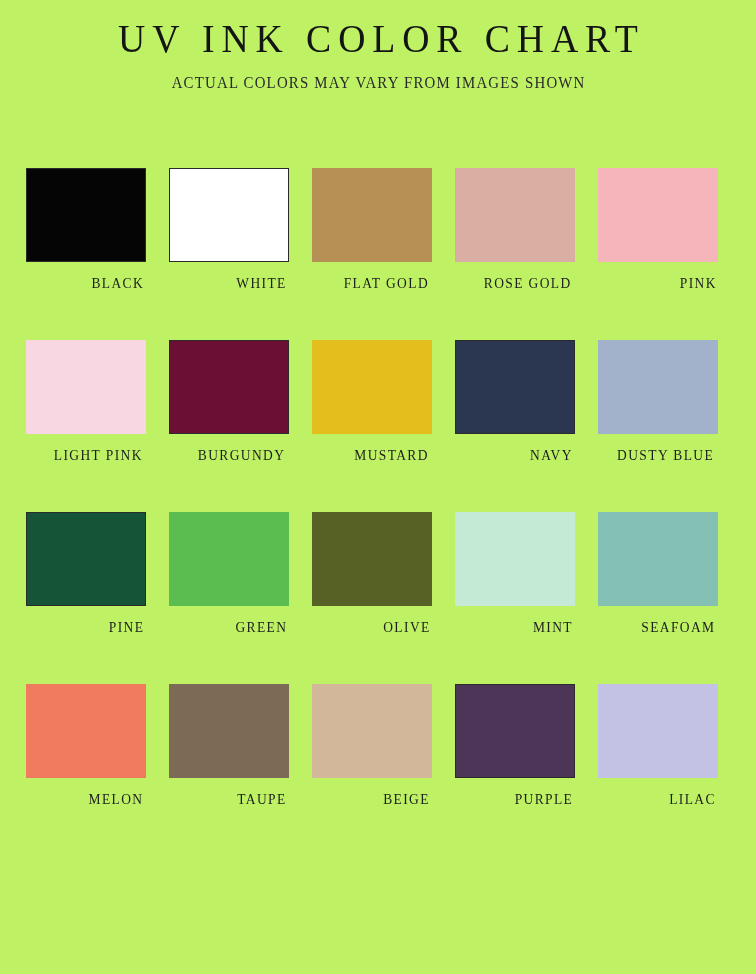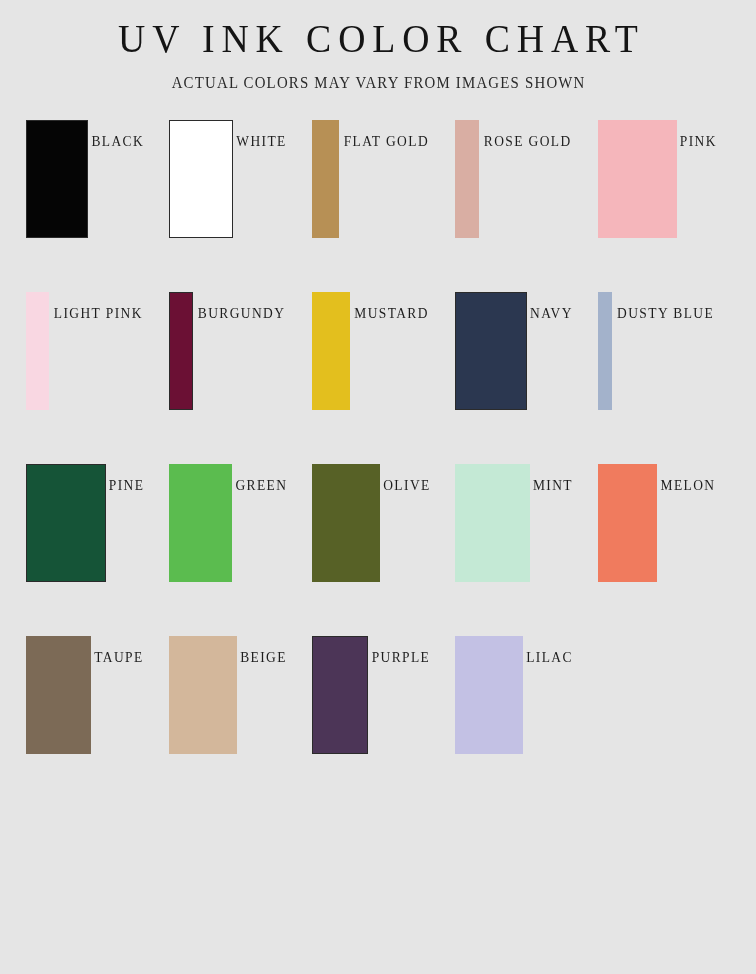--- a/index.html
+++ b/index.html
@@ -14,21 +14,21 @@
     height: 974px;
     font-family: "Liberation Serif", "DejaVu Serif", serif;
     color: #1b1b1b;
     overflow: hidden;
   }
 
   .sheet {
     width: 756px;
     height: 974px;
     position: relative;
-    background: #e5e5e5;
+    background: #bef264;
     padding: 0;
   }
 
   
   .header {
     text-align: center;
     padding-top: 18px;
   }
   .chart-title {
     font-family: "Liberation Serif", "DejaVu Serif", serif;
@@ -64,22 +64,23 @@
     display: grid;
     grid-template-columns: repeat(5, 120px);
     grid-auto-rows: 172px;
     column-gap: 23px;
     row-gap: 0px;
   }
 
   .swatch-cell {
     width: 120px;
     display: flex;
-    flex-direction: row;
-    align-items: flex-start;
+    flex-direction: column;
+    align-items: flex-end;
+    margin-top: 48px;
   }
 
   .swatch-chip {
     width: 120px;
     height: 118px;
     display: block;
   }
   .swatch-chip.bordered {
     border: 1px solid #2b2b2b;
   }
@@ -158,20 +159,24 @@
       </div>
       <div class="swatch-cell">
         <div class="swatch-chip" style="background-color: rgb(87, 97, 38);"></div>
         <div class="swatch-label">OLIVE</div>
       </div>
       <div class="swatch-cell">
         <div class="swatch-chip" style="background-color: rgb(196, 233, 213);"></div>
         <div class="swatch-label">MINT</div>
       </div>
       <div class="swatch-cell">
+        <div class="swatch-chip" style="background-color: rgb(132, 192, 180);"></div>
+        <div class="swatch-label">SEAFOAM</div>
+      </div>
+      <div class="swatch-cell">
         <div class="swatch-chip" style="background-color: rgb(240, 123, 94);"></div>
         <div class="swatch-label">MELON</div>
       </div>
       <div class="swatch-cell">
         <div class="swatch-chip" style="background-color: rgb(124, 106, 86);"></div>
         <div class="swatch-label">TAUPE</div>
       </div>
       <div class="swatch-cell">
         <div class="swatch-chip" style="background-color: rgb(211, 183, 155);"></div>
         <div class="swatch-label">BEIGE</div>

